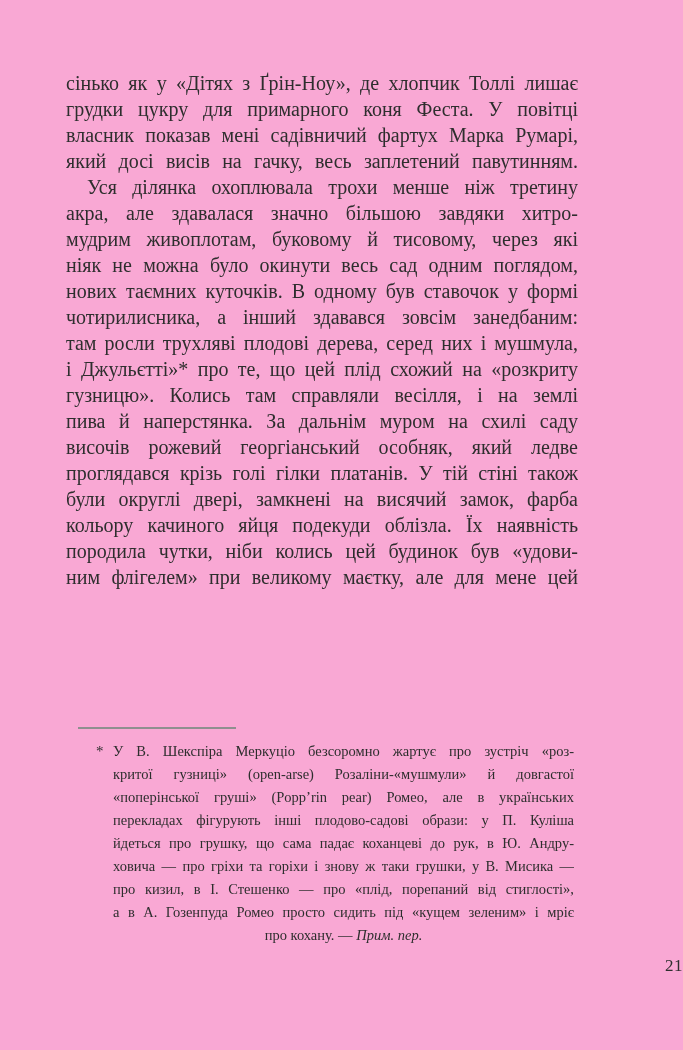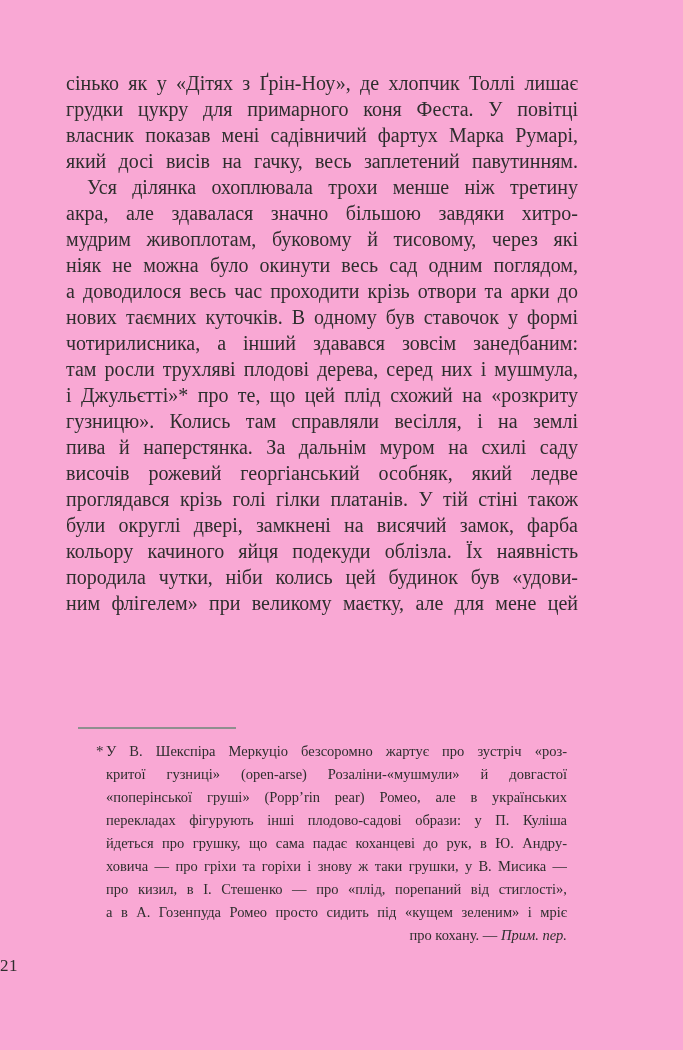--- a/index.html
+++ b/index.html
@@ -42,35 +42,35 @@
   }
   .footnote-marker {
     position: absolute;
     left: 96px;
     top: 740px;
     font-size: 15px;
     line-height: 23px;
   }
   .footnote {
     position: absolute;
-    left: 106px;
+    left: 113px;
     top: 740px;
     width: 461px;
     font-size: 14.5px;
     line-height: 23px;
   }
   .footnote .jline { height: 23px; }
-  .fn-last { text-align: right; height: 23px; overflow: hidden; }
+  .fn-last { text-align: center; height: 23px; overflow: hidden; }
   .fn-last em { font-style: italic; }
   .page-number {
     position: absolute;
     left: 0;
     top: 956px;
     width: 100%;
-    text-align: left;
+    text-align: right;
     font-size: 17px;
     letter-spacing: 0.5px;
   }
 </style>
 </head>
 <body>
 
 <div class="page">
 
   <div class="body-text">
@@ -78,21 +78,20 @@
         <div class="jline">сінько як у «Дітях з Ґрін-Ноу», де хлопчик Толлі лишає</div>
         <div class="jline">грудки цукру для примарного коня Феста. У повітці</div>
         <div class="jline">власник показав мені садівничий фартух Марка Румарі,</div>
         <div class="jline">який досі висів на гачку, весь заплетений павутинням.</div>
       </div>
     <div class="paragraph paragraph-indent">
         <div class="jline">Уся ділянка охоплювала трохи менше ніж третину</div>
         <div class="jline">акра, але здавалася значно більшою завдяки хитро-</div>
         <div class="jline">мудрим живоплотам, буковому й тисовому, через які</div>
         <div class="jline">ніяк не можна було окинути весь сад одним поглядом,</div>
-        <div class="jline">а доводилося весь час проходити крізь отвори та арки до</div>
         <div class="jline">нових таємних куточків. В одному був ставочок у формі</div>
         <div class="jline">чотирилисника, а інший здавався зовсім занедбаним:</div>
         <div class="jline">там росли трухляві плодові дерева, серед них і мушмула,</div>
         <div class="jline">і Джульєтті»* про те, що цей плід схожий на «розкриту</div>
         <div class="jline">гузницю». Колись там справляли весілля, і на землі</div>
         <div class="jline">пива й наперстянка. За дальнім муром на схилі саду</div>
         <div class="jline">височів рожевий георгіанський особняк, який ледве</div>
         <div class="jline">проглядався крізь голі гілки платанів. У тій стіні також</div>
         <div class="jline">були округлі двері, замкнені на висячий замок, фарба</div>
         <div class="jline">кольору качиного яйця подекуди облізла. Їх наявність</div>

